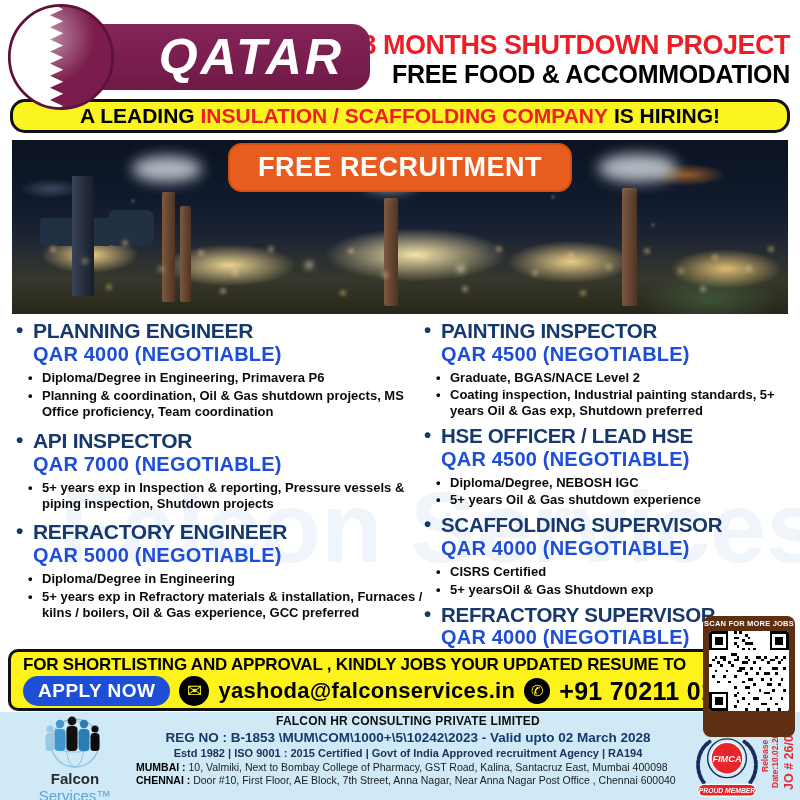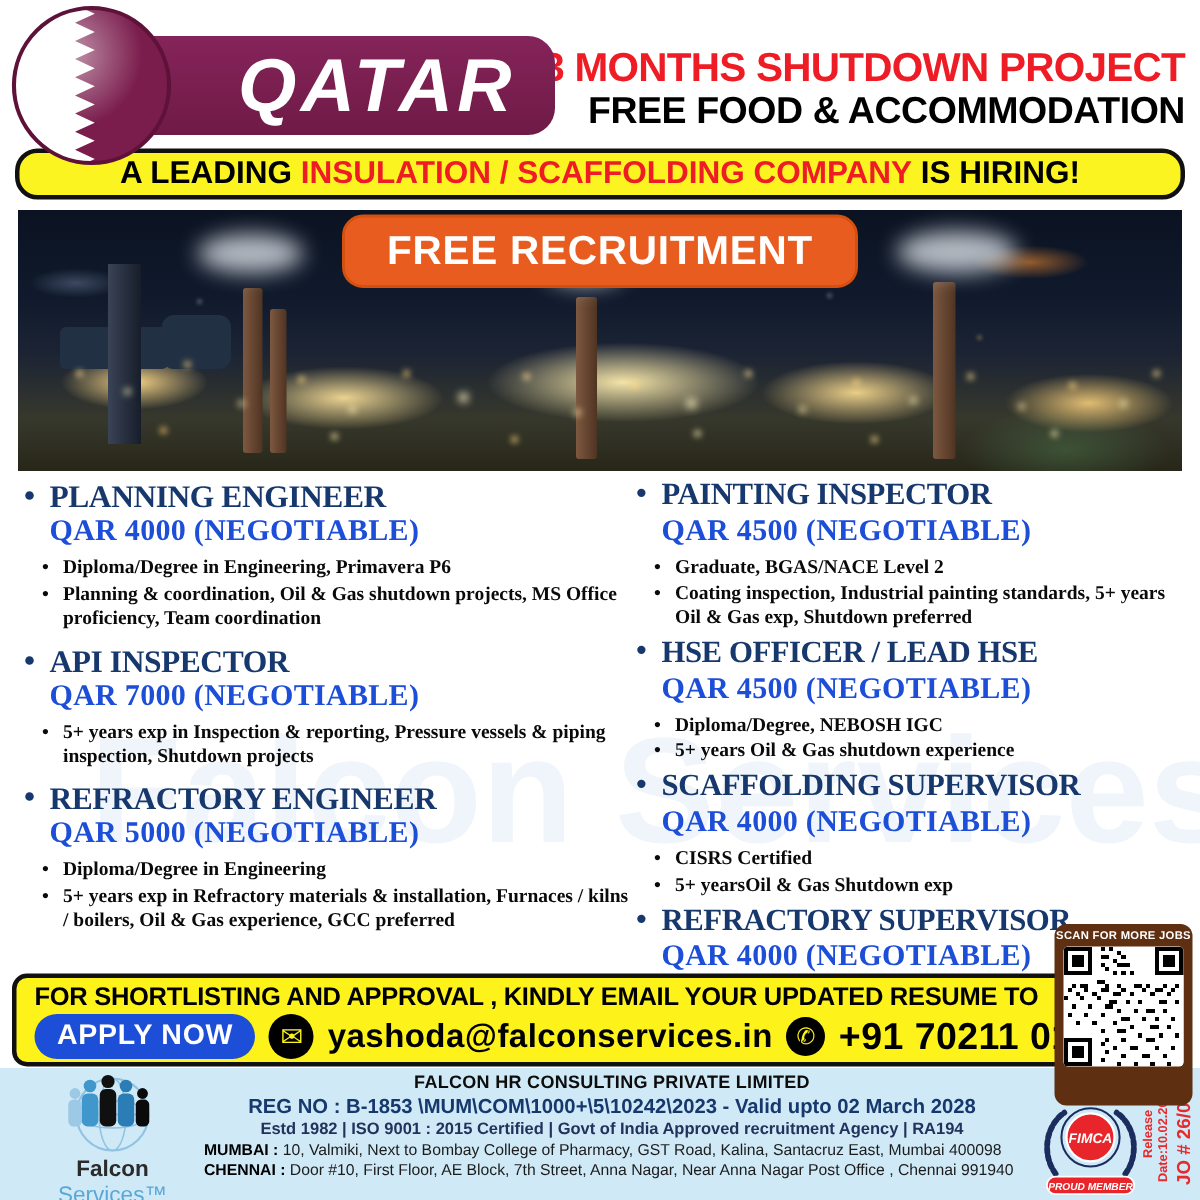--- a/index.html
+++ b/index.html
@@ -51,21 +51,21 @@
   .smoke{position:absolute;background:rgba(235,240,245,.75);border-radius:50%;filter:blur(7px);}
   .free-badge{position:absolute;left:50%;transform:translateX(-50%);top:3px;background:#e85d1f;
     color:#fff;font-size:27px;font-weight:bold;letter-spacing:0.5px;padding:7px 28px;border-radius:14px;
     border:2px solid #d4500f;}
 
   
   .watermark{position:absolute;left:60px;top:470px;font-size:100px;font-weight:bold;
     color:rgba(120,170,210,0.12);white-space:nowrap;z-index:0;}
 
   
-  .jobs{position:absolute;left:16px;top:320px;width:772px;display:flex;z-index:1;font-family:Liberation Serif, serif;}
+  .jobs{position:absolute;left:16px;top:320px;width:772px;display:flex;z-index:1;}
   .col-left{width:408px;}
   .col-right{width:364px;}
   .job{margin-bottom:10px;}
   .job-title{color:#17386d;font-size:21px;font-weight:bold;letter-spacing:-0.3px;position:relative;
     padding-left:17px;line-height:1.05;}
   .job-title::before{content:"•";position:absolute;left:0;top:-1px;color:#17386d;}
   .job-salary{color:#1d4ed8;font-size:20px;font-weight:bold;letter-spacing:0.2px;padding-left:17px;
     line-height:1.1;margin-top:1px;}
   .job ul{margin:5px 0 0 0;padding:0 0 0 12px;list-style:none;}
   .job li{position:relative;font-size:13px;font-weight:bold;color:#0a0a0a;line-height:1.22;
@@ -217,21 +217,21 @@
         <div class="job-title">REFRACTORY SUPERVISOR</div>
         <div class="job-salary">QAR 4000 (NEGOTIABLE)</div>
         <ul>
           <li>5+ years exp in Supervising refractory works, Shutdown projects exp</li>
         </ul>
       </div>
     </div>
   </div>
 
   <div class="apply-banner">
-    <div class="apply-line1">FOR SHORTLISTING AND APPROVAL , KINDLY EMAIL YOUR UPDATED RESUME TO</div>
+    <div class="apply-line1">FOR SHORTLISTING AND APPROVAL , KINDLY JOBS YOUR UPDATED RESUME TO</div>
     <div class="apply-line2">
       <button class="apply-btn">APPLY NOW</button>
       <span class="circle-icon">✉</span>
       <a class="apply-email">yashoda@falconservices.in</a>
       <span class="circle-icon" style="width:26px;height:26px;font-size:15px;">✆</span>
       <a class="apply-phone">+91 70211 01247</a>
     </div>
   </div>
 
   <div class="qr-block">
@@ -362,21 +362,21 @@
       </g>
     </svg>
     <div class="falcon-wordmark"><span class="dark">Falcon </span><span class="light">Services™</span></div>
   </div>
 
   <div class="footer-center">
     <div class="f-company">FALCON HR CONSULTING PRIVATE LIMITED</div>
     <div class="f-reg">REG NO : B-1853 \MUM\COM\1000+\5\10242\2023 - Valid upto 02 March 2028</div>
     <div class="f-cert">Estd 1982   |   ISO 9001 : 2015 Certified   |   Govt of India Approved recruitment Agency | RA194</div>
     <div class="f-addr"><b>MUMBAI :</b><span> 10, Valmiki, Next to Bombay College of Pharmacy, GST Road, Kalina, Santacruz East, Mumbai 400098</span></div>
-    <div class="f-addr" style="margin-top:0;"><b>CHENNAI :</b><span> Door #10, First Floor, AE Block, 7th Street, Anna Nagar, Near Anna Nagar Post Office , Chennai  991940</span></div>
+    <div class="f-addr" style="margin-top:0;"><b>CHENNAI :</b><span> Door #10, First Floor, AE Block, 7th Street, Anna Nagar, Near Anna Nagar Post Office , Chennai  600040</span></div>
   </div>
 
   <div class="fimca">
     <svg viewBox="0 0 80 66" width="78" height="64">
       <path d="M16,50 C7,38 8,18 22,8" fill="none" stroke="#1b2c5e" stroke-width="4" stroke-dasharray="3 2.2" stroke-linecap="round"></path>
       <path d="M64,50 C73,38 72,18 58,8" fill="none" stroke="#1b2c5e" stroke-width="4" stroke-dasharray="3 2.2" stroke-linecap="round"></path>
       <circle cx="40" cy="25" r="20" fill="none" stroke="#1b2c5e" stroke-width="1.4"></circle>
       <circle cx="40" cy="25" r="16.5" fill="#e8252a" stroke="#fff" stroke-width="1.5"></circle>
       <text x="40" y="29" text-anchor="middle" font-family="Liberation Sans, sans-serif" font-size="9.5" font-weight="bold" font-style="italic" fill="#fff">FIMCA</text>
       <rect x="10" y="52" width="60" height="12" rx="6" fill="#e8252a" stroke="#fff" stroke-width="1.2"></rect>

